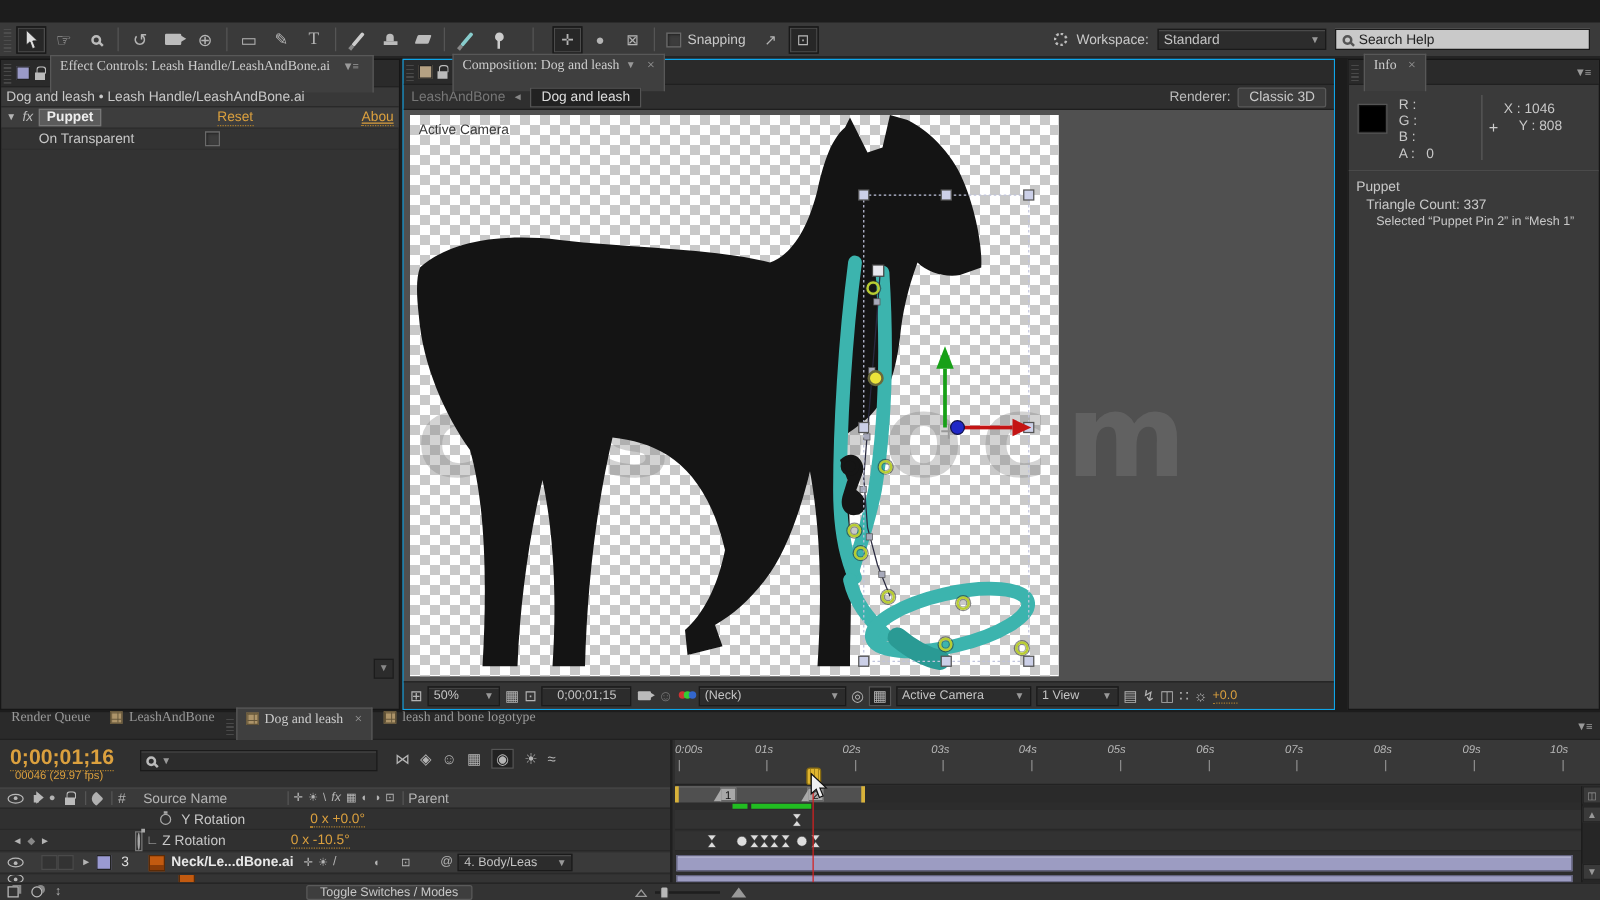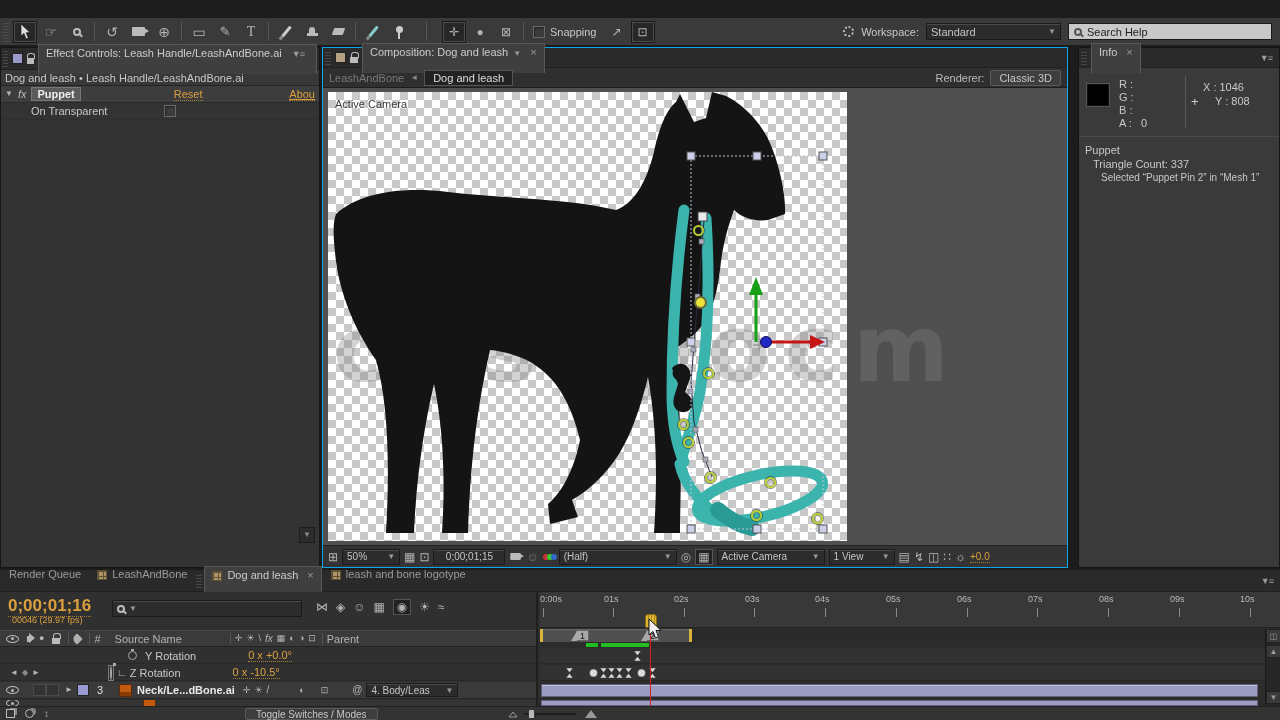--- a/index.html
+++ b/index.html
@@ -5,21 +5,21 @@
   * { box-sizing: border-box; margin: 0; padding: 0; }
   html,body { width:1280px; height:720px; background:#1c1c1c; overflow:hidden;
     font-family:"Liberation Sans", sans-serif; font-size:11px; color:#c8c8c8; }
   #app { position:relative; width:1280px; height:720px; }
 
   
   .abs { position:absolute; }
   .grip { width:6px; height:100%; background:repeating-linear-gradient(0deg,#555 0 1px,transparent 1px 3px); opacity:.7; }
   .tabbar { background:#2a2a2a; display:flex; align-items:center; border-bottom:1px solid #202020; }
   .ptab { background:#3f3f3f; border:1px solid #585858; border-bottom:none; padding:2px 7px 15px;
-    color:#cccccc; display:flex; align-items:flex-end; gap:5px; white-space:nowrap; }
+    color:#cccccc; display:flex; align-items:center; gap:5px; white-space:nowrap;font-family:Liberation Serif, serif; }
   .ptab.inactive { background:#333; border-color:#444; color:#9a9a9a; }
   .pmenu { margin-left:auto; color:#9a9a9a; font-size:9px; letter-spacing:-1px; padding:0 5px; }
   .closex { color:#9a9a9a; font-size:11px; margin-left:4px; }
   .orange { color:#dba03e; }
   .dotted-u { border-bottom:1px dotted #a87c2e; }
   .dd { background:#2c2c2c; border:1px solid #1a1a1a; box-shadow:inset 0 1px 0 #4a4a4a;
     display:flex; align-items:center; justify-content:space-between; padding:1px 4px; color:#c4c4c4; }
   .dd .car { color:#999; font-size:8px; margin-left:6px; }
   .gbtn { background:#3e3e3e; border:1px solid #5a5a5a; border-radius:2px; padding:1px 8px; color:#c8c8c8; }
   .checkbox { width:12px; height:12px; background:#3c3c3c; border:1px solid #6a6a6a; box-shadow:inset 1px 1px 2px #222; }
@@ -338,21 +338,21 @@
       </div>
       <span class="glyph">▦</span>
       <span class="glyph">⊡</span>
       <div class="dd vb-dd" style="width:72px;justify-content:center;">
         <span>0;00;01;15</span>
       </div>
       <span class="i-cam" style="transform:scale(.8);"></span>
       <span class="glyph" style="color:#777;">☺</span>
       <span class="rgbdots"><span style="background:#c33;"></span><span style="background:#3c3;"></span><span style="background:#36c;"></span></span>
       <div class="dd vb-dd" style="width:118px;">
-        <span>(Half)</span>
+        <span>(Neck)</span>
           <span class="car">▼</span>
       </div>
       <span class="glyph">◎</span>
       <span class="glyph" style="background:#222;border:1px solid #555;padding:1px 2px;">▦</span>
       <div class="dd vb-dd" style="width:108px;">
         <span>Active Camera</span>
           <span class="car">▼</span>
       </div>
       <div class="dd vb-dd" style="width:66px;">
         <span>1 View</span>
@@ -494,21 +494,21 @@
       </div>
 
       <div class="tl-row" style="top:108px;height:6px;overflow:hidden;background:#343434;">
         <span style="margin-left:6px;" class="i-eye"></span>
         <span style="margin-left:124px;width:13px;height:13px;background:#c25a10;border:1px solid #5a2a06;"></span>
       </div>
     </div>
 
     <div id="tl-right">
 
-      <div class="abs" style="left:0;top:0;width:740px;height:36px;background:#383838;border-bottom:1px solid #222;">
+      <div class="abs" style="left:0;top:0;width:740px;height:36px;background:#383838;border-bottom:1px solid #222;font-style:italic;">
         <span class="ticklabel" style="left:0px;">0:00s</span>
         <span class="ticklabel" style="left:64px;">01s</span>
         <span class="ticklabel" style="left:134px;">02s</span>
         <span class="ticklabel" style="left:205px;">03s</span>
         <span class="ticklabel" style="left:275px;">04s</span>
         <span class="ticklabel" style="left:346px;">05s</span>
         <span class="ticklabel" style="left:417px;">06s</span>
         <span class="ticklabel" style="left:488px;">07s</span>
         <span class="ticklabel" style="left:559px;">08s</span>
         <span class="ticklabel" style="left:630px;">09s</span>

